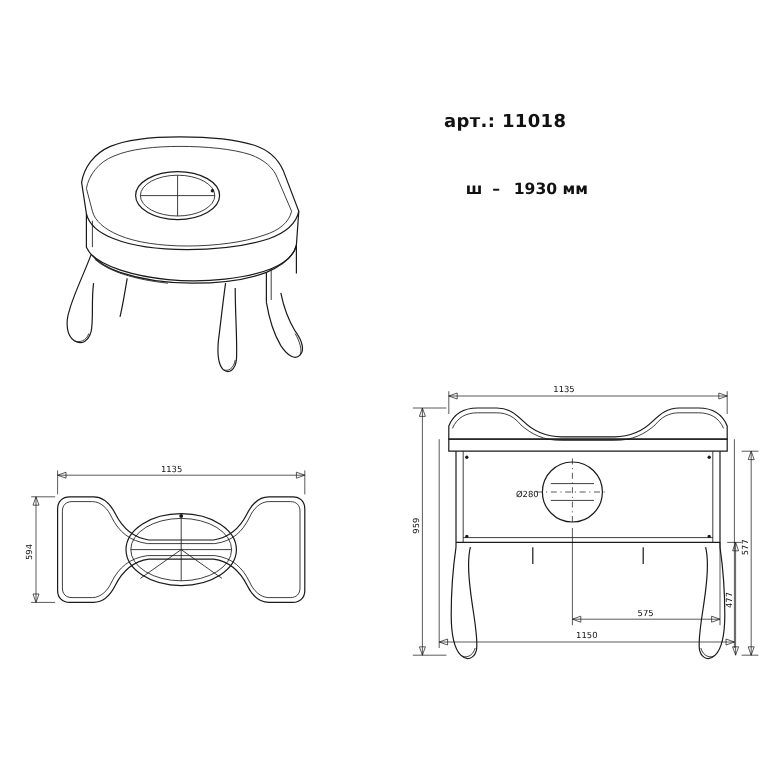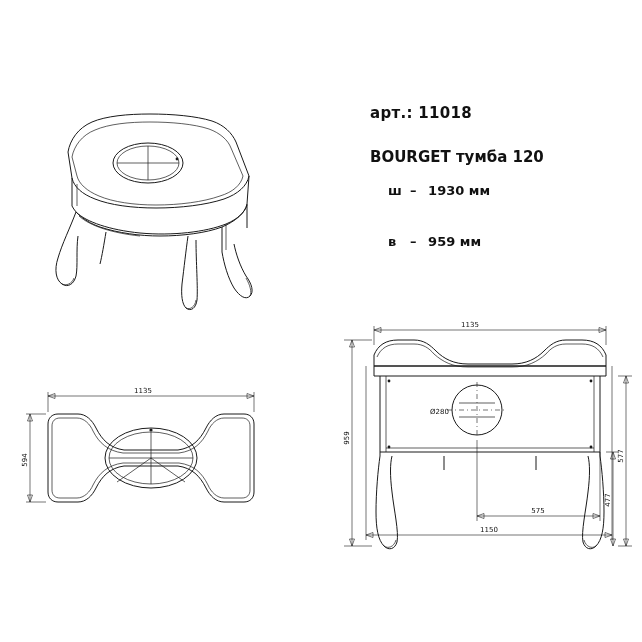--- a/index.html
+++ b/index.html
@@ -9,21 +9,21 @@
     font-family:"DejaVu Sans", sans-serif;
     color:#111;
     overflow:hidden;
     position:relative;
   }
   .canvas{position:absolute;left:0;top:0;width:642px;height:642px;}
   svg{display:block;}
 
   .spec{
     position:absolute;
-    left:370px;top:104px;
+    left:370px;top:92px;
     width:262px;
   }
   .spec .art{
     font-size:15px;
     font-weight:bold;
     letter-spacing:.3px;
     margin:0 0 26px 0;
   }
   .spec .title{
     font-size:15px;
@@ -212,21 +212,17 @@
     <path class="dim" d="M606,452 L618,452"></path>
     <path class="dim" d="M613,452 l-2.5,7 l5,0 Z" fill="#1a1a1a"></path>
     <path class="dim" d="M613,546 l-2.5,-7 l5,0 Z" fill="#1a1a1a"></path>
     <text class="txtv" x="610" y="500" text-anchor="middle" transform="rotate(-90 610,500)">477</text>
   </g>
 </svg>
 </div>
 
 <div class="spec">
   <div class="art">арт.: 11018</div>
-  <div class="title">BOURGET  тумба 120</div>
 
   <div class="dim-row">
     <span class="k">ш</span><span class="d">–</span><span>1930 мм</span>
   </div>
-  <div class="dim-row">
-    <span class="k">в</span><span class="d">–</span><span>959 мм</span>
-  </div>
 </div>
 
 </body></html>

